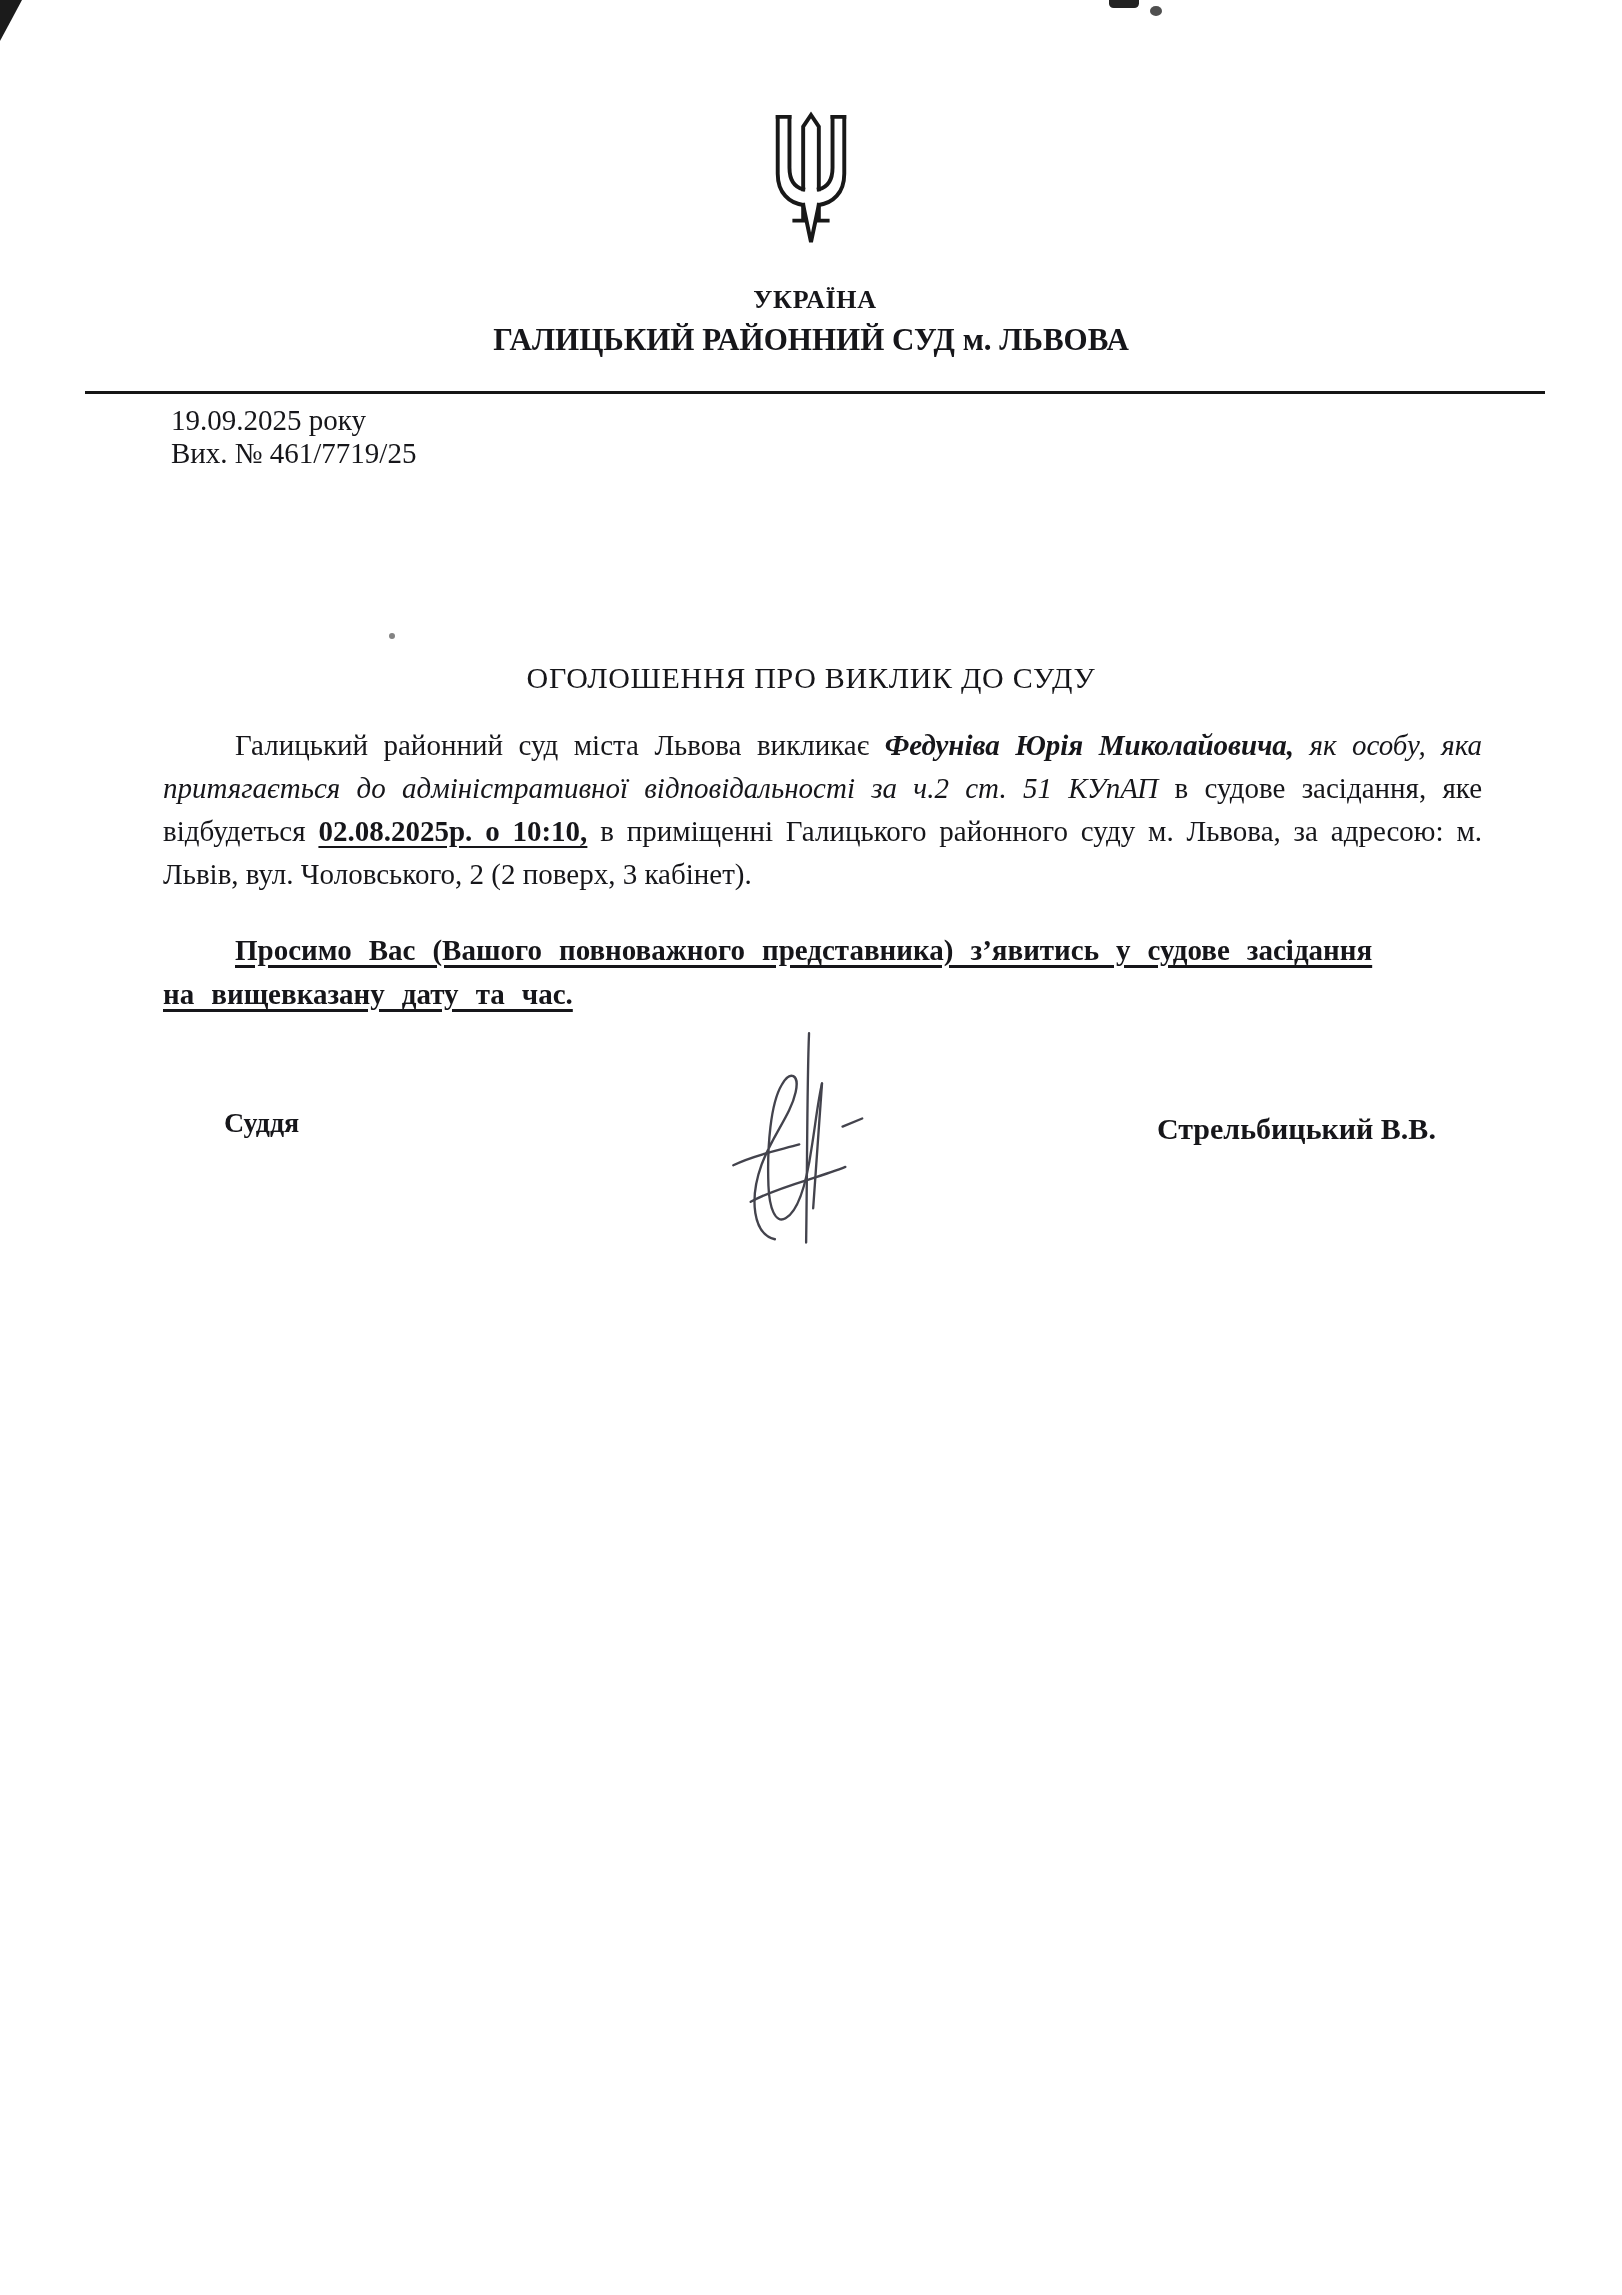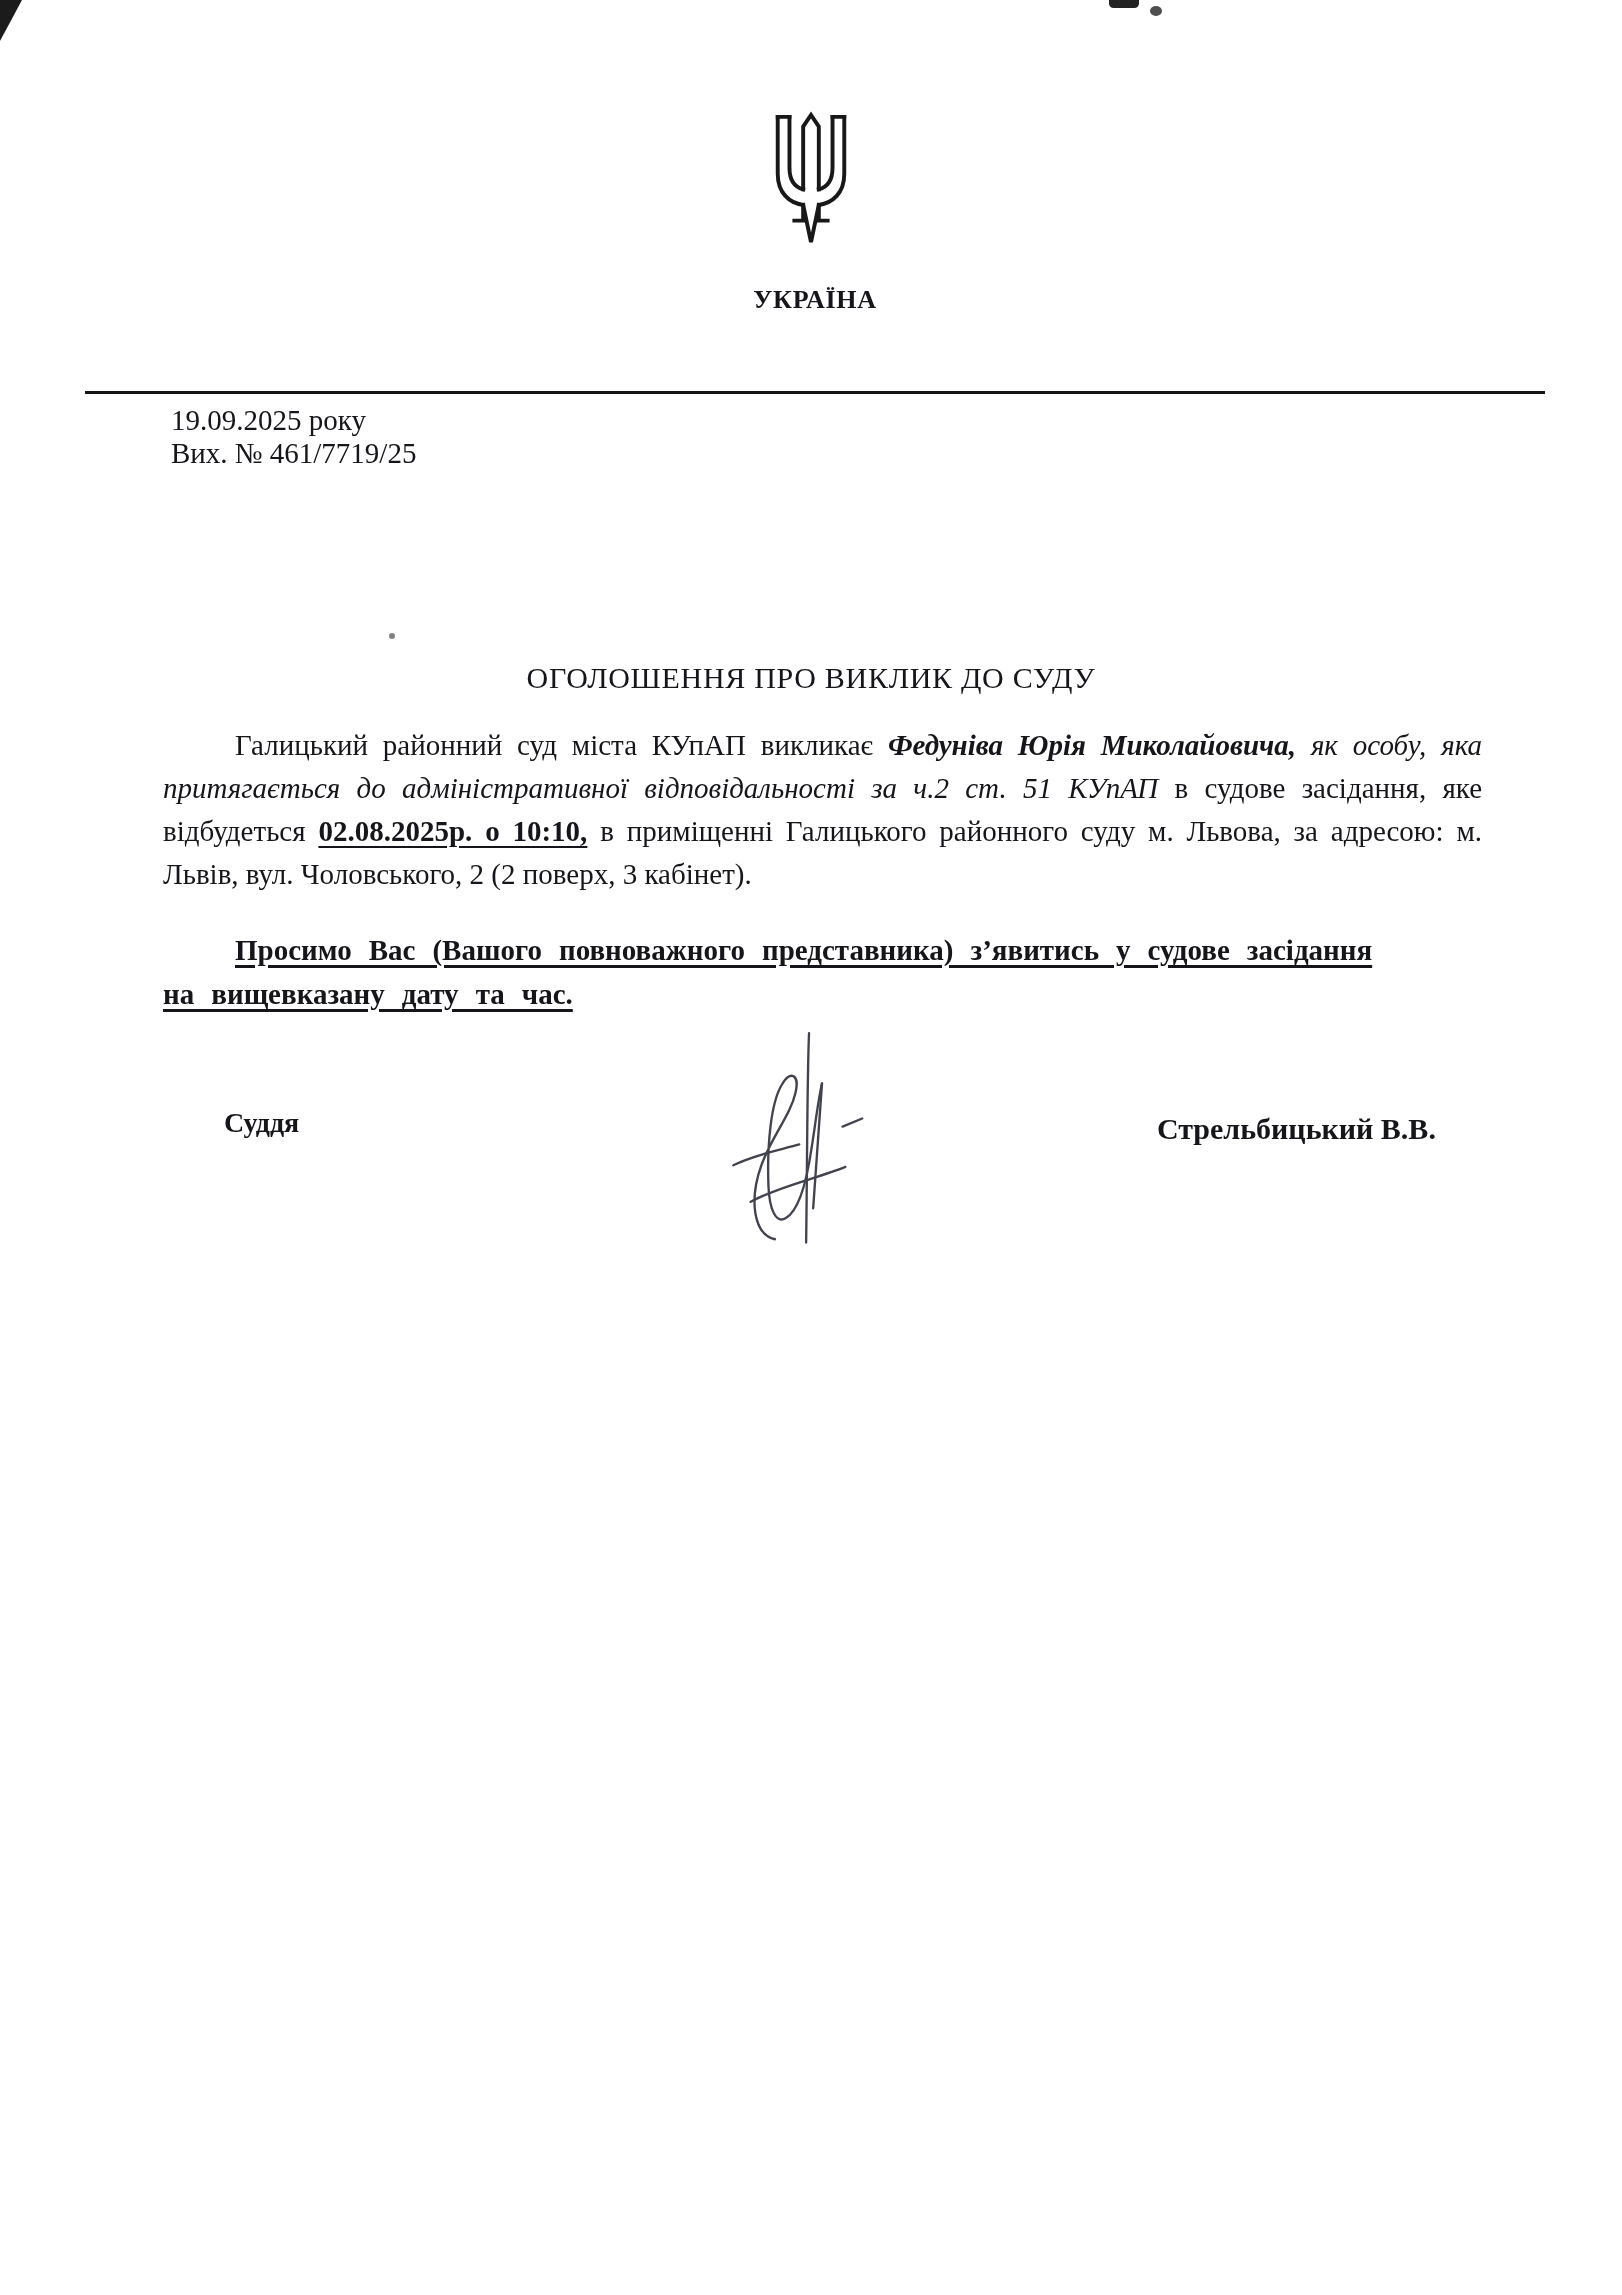--- a/index.html
+++ b/index.html
@@ -101,31 +101,32 @@
       <path d="M28 6 V58 C28 72 34 78 42 80"></path>
       <path d="M84 6 V64 C84 84 72 94 58 96 L58 112 L67 112"></path>
       <path d="M72 6 V58 C72 72 66 78 58 80"></path>
       <path d="M42 80 V16 L50 4 L58 16 V80"></path>
       <path d="M42 96 L50 134 L58 96"></path>
       <path d="M16 6 H28 M72 6 H84"></path>
     </g>
   </svg>
 
   <div class="country">УКРАЇНА</div>
+  <div class="court-name">ГАЛИЦЬКИЙ РАЙОННИЙ СУД м. ЛЬВОВА</div>
 
 
   <div class="header-rule"></div>
 
   <div class="date-line">19.09.2025 року</div>
   <div class="ref-line">Вих. № 461/7719/25</div>
 
   <h1 class="doc-title">ОГОЛОШЕННЯ ПРО ВИКЛИК ДО СУДУ</h1>
 
   <p class="main-paragraph">
-    <span>Галицький районний суд міста КУпАП викликає</span>
+    <span>Галицький районний суд міста Львова викликає</span>
     <span class="bi">Федуніва Юрія Миколайовича,</span>
     <span class="it">як особу, яка притягається до адміністративної відповідальності за ч.2 ст. 51 КУпАП</span>
     <span>в судове засідання, яке відбудеться</span>
     <span class="bu">02.08.2025р. о 10:10,</span>
     <span>в приміщенні Галицького районного суду м. Львова, за адресою: м. Львів, вул. Чоловського, 2 (2 поверх, 3 кабінет).</span>
   </p>
 
   <p class="request-paragraph">
     <span class="ul">Просимо Вас (Вашого повноважного представника) з’явитись у судове засідання</span><br>
     <span class="ul">на вищевказану дату та час.</span>

